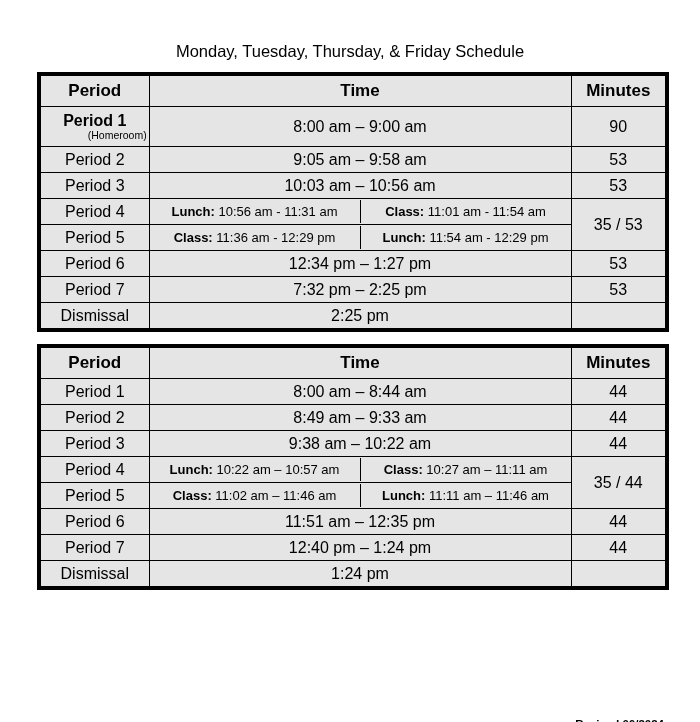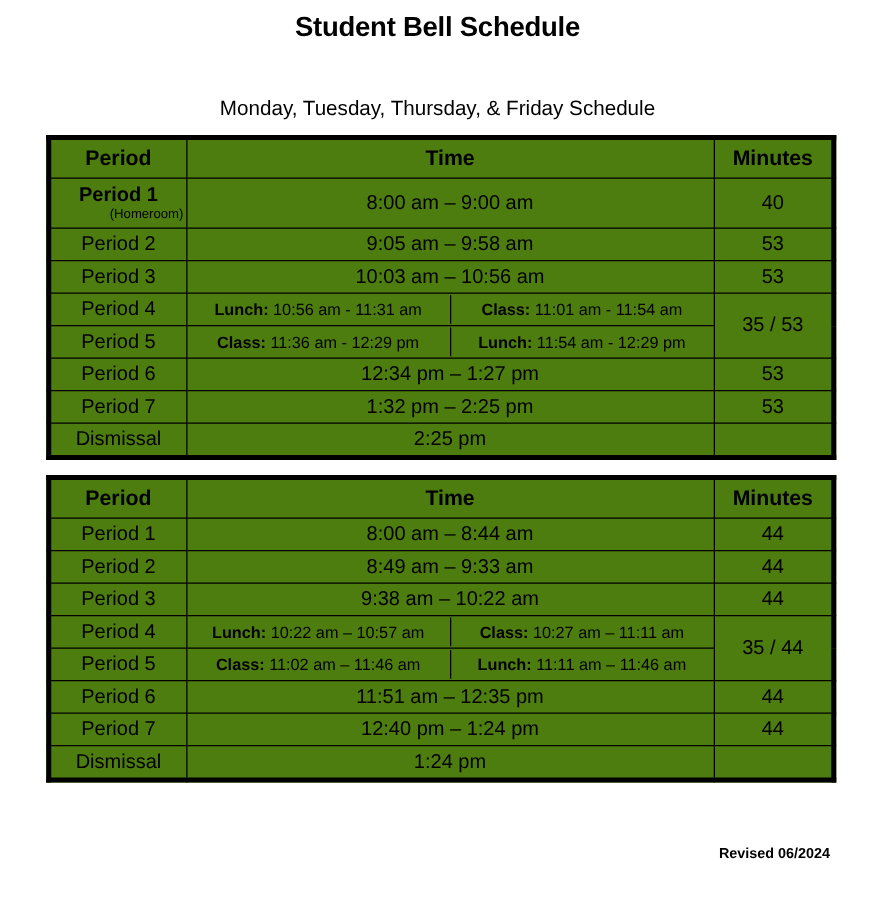--- a/index.html
+++ b/index.html
@@ -56,21 +56,21 @@
     box-sizing: border-box;
   }
   .tbl-1-wrap { margin-top: 11px; }
   .tbl-2-wrap { margin-top: 12px; }
 
   table.sched {
     border-collapse: collapse;
     width: 628px;
     table-layout: fixed;
     border: 4px solid #000;
-    background: #4d7c0f;
+    background: #e5e5e5;
   }
   table.sched td, table.sched th {
     border: 1px solid #000;
     padding: 0;
     vertical-align: middle;
     text-align: center;
     font-weight: normal;
   }
 
   col.c-period { width: 110px; }
@@ -157,21 +157,20 @@
     font-size: 11.5px;
     font-weight: bold;
     line-height: 14px;
   }
 </style>
 </head>
 <body>
 
 <div class="page">
 
-  <h1 class="doc-title">Student Bell Schedule</h1>
 
   <div class="section-subtitle sub1">
     <span>Monday, Tuesday, Thursday, &amp; Friday Schedule</span>
   </div>
 
   <div class="sched-wrap tbl-1-wrap">
     <table class="sched">
       <colgroup>
         <col class="c-period">
           <col class="c-time">
@@ -183,21 +182,21 @@
           <td>Time</td>
           <td>Minutes</td>
         </tr>
 
         <tr class="body-row row-tall">
           <td class="period-cell">
             <span class="p1-main">Period 1</span>
             <span class="p1-sub">(Homeroom)</span>
           </td>
           <td class="time-cell">8:00 am – 9:00 am</td>
-          <td class="min-cell">40</td>
+          <td class="min-cell">90</td>
         </tr>
 
         <tr class="body-row">
           <td class="period-cell">Period 2</td>
           <td class="time-cell">9:05 am – 9:58 am</td>
           <td class="min-cell">53</td>
         </tr>
 
         <tr class="body-row">
           <td class="period-cell">Period 3</td>
@@ -227,21 +226,21 @@
         </tr>
 
         <tr class="body-row">
           <td class="period-cell">Period 6</td>
           <td class="time-cell">12:34 pm – 1:27 pm</td>
           <td class="min-cell">53</td>
         </tr>
 
         <tr class="body-row">
           <td class="period-cell">Period 7</td>
-          <td class="time-cell">1:32 pm – 2:25 pm</td>
+          <td class="time-cell">7:32 pm – 2:25 pm</td>
           <td class="min-cell">53</td>
         </tr>
 
         <tr class="body-row">
           <td class="period-cell plain">Dismissal</td>
           <td class="time-cell">2:25 pm</td>
           <td class="min-cell"></td>
         </tr>
       </tbody>
     </table>

